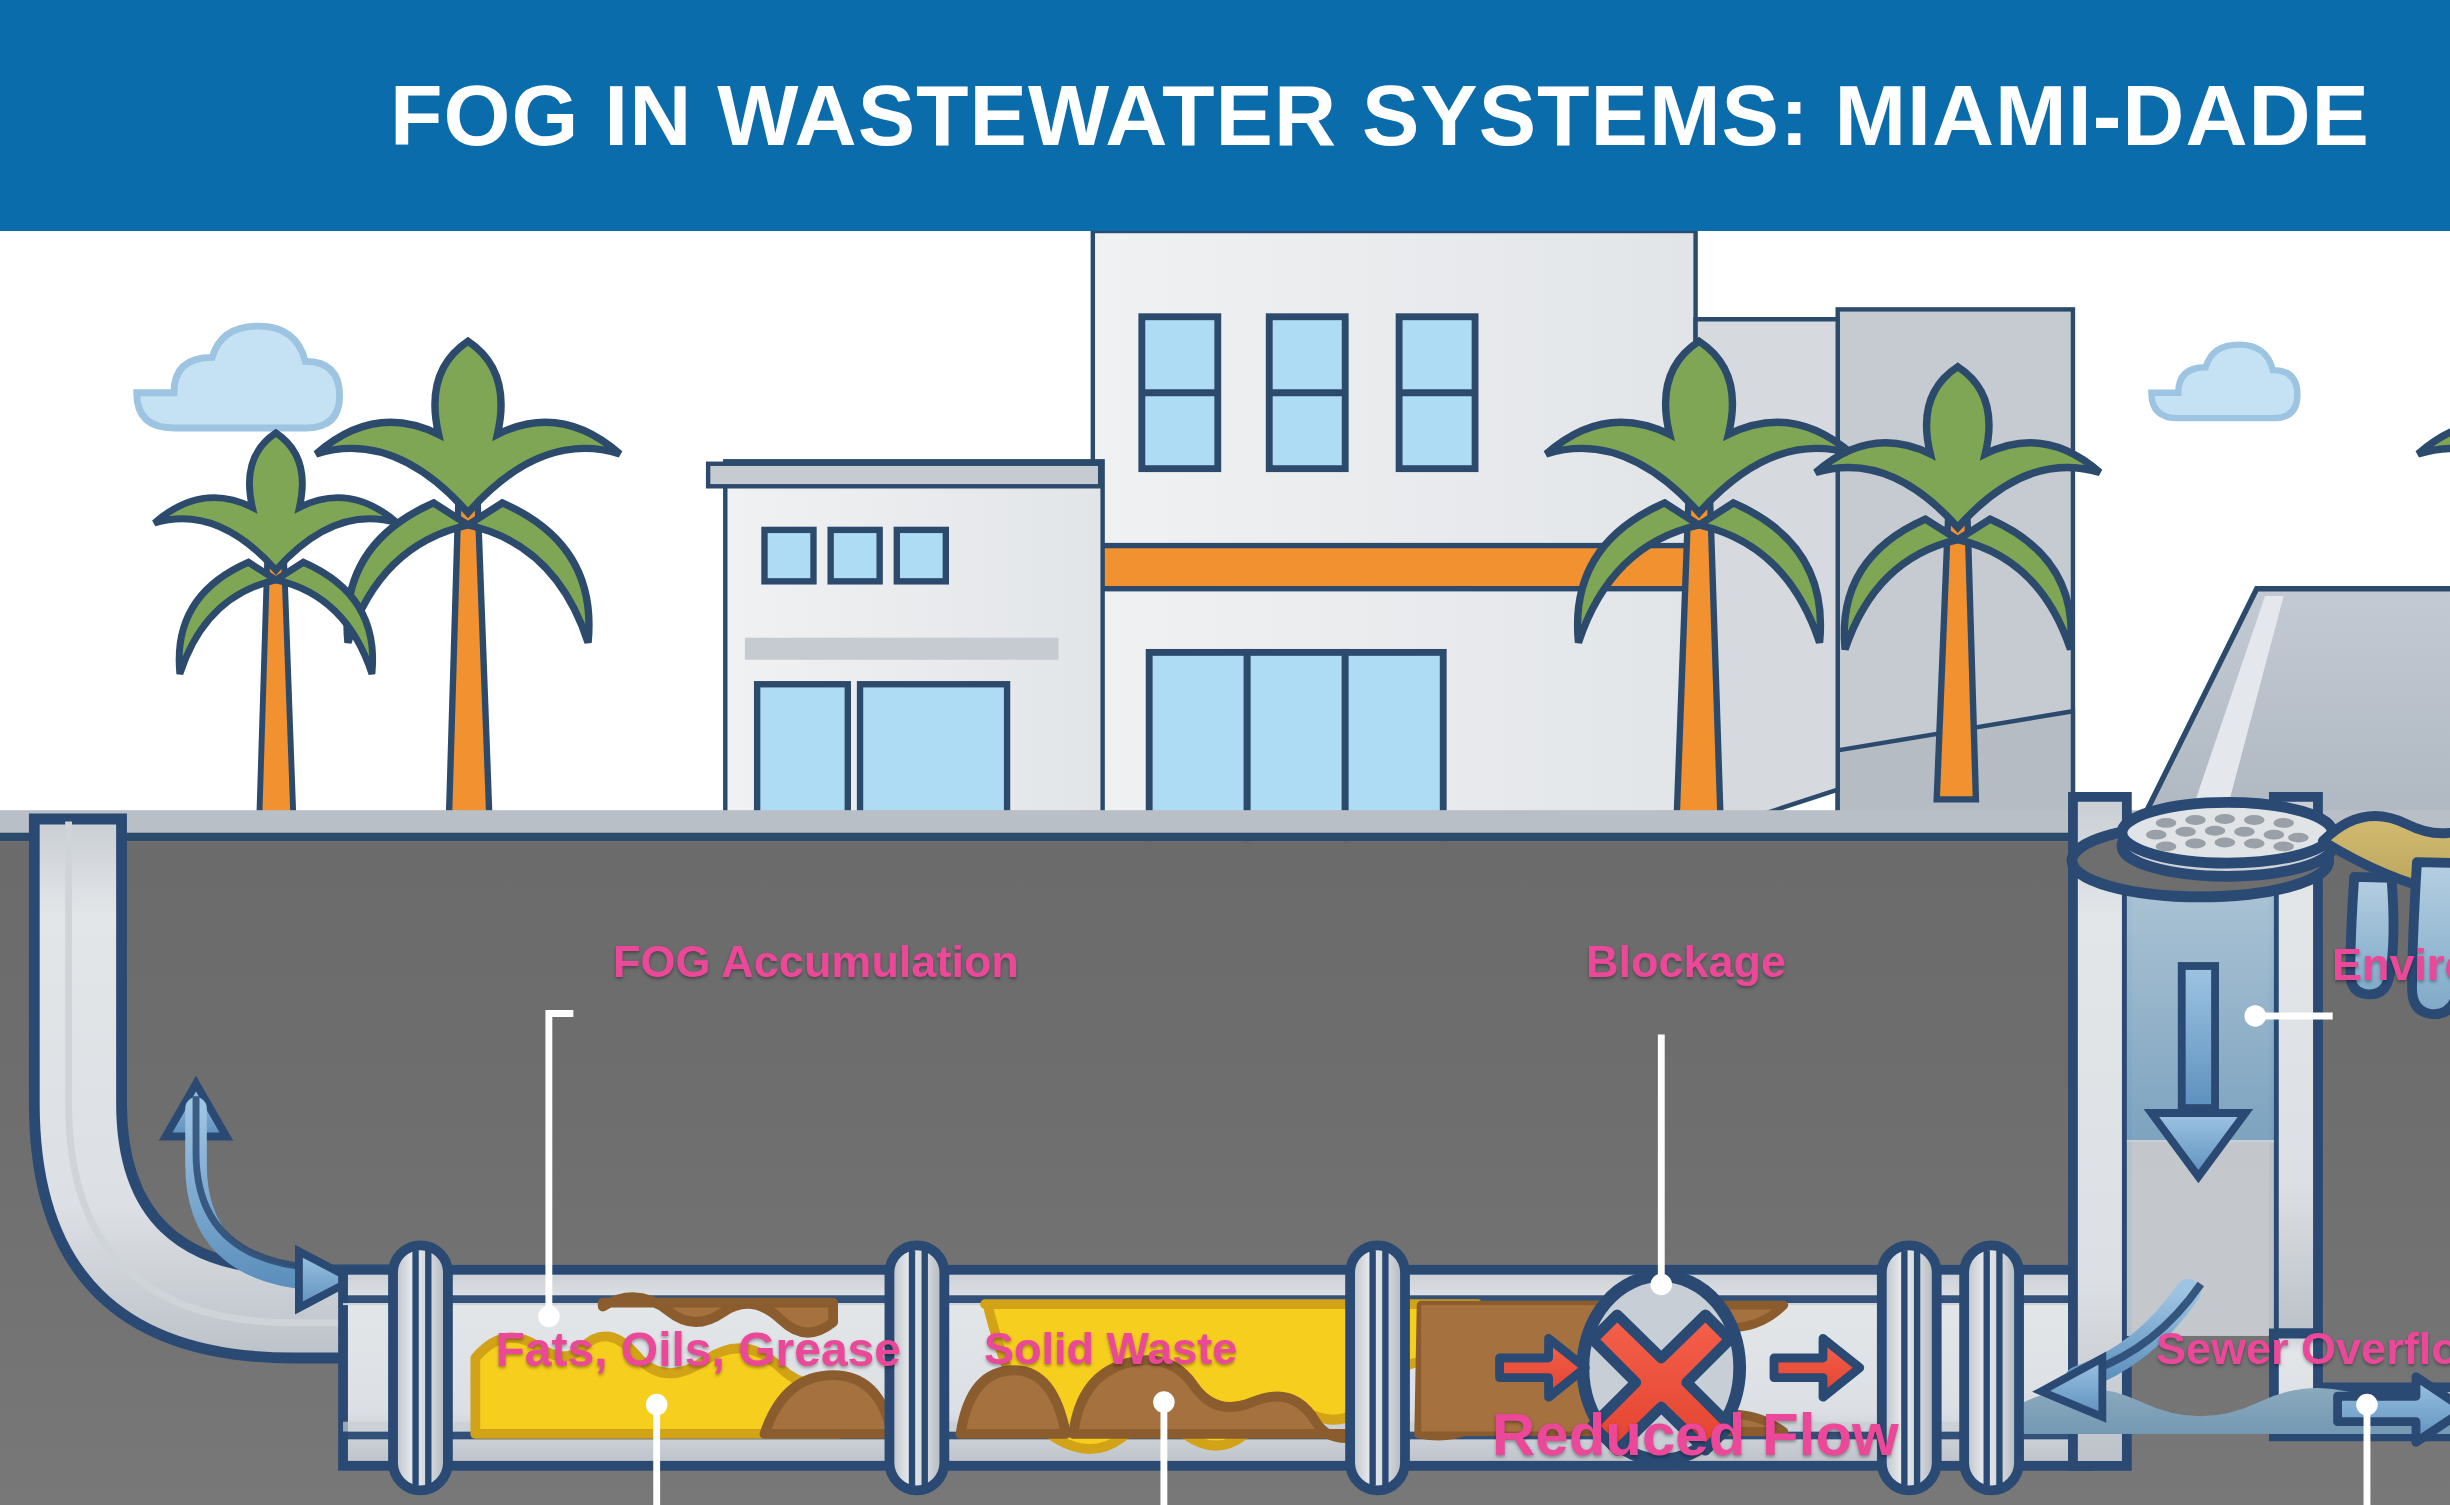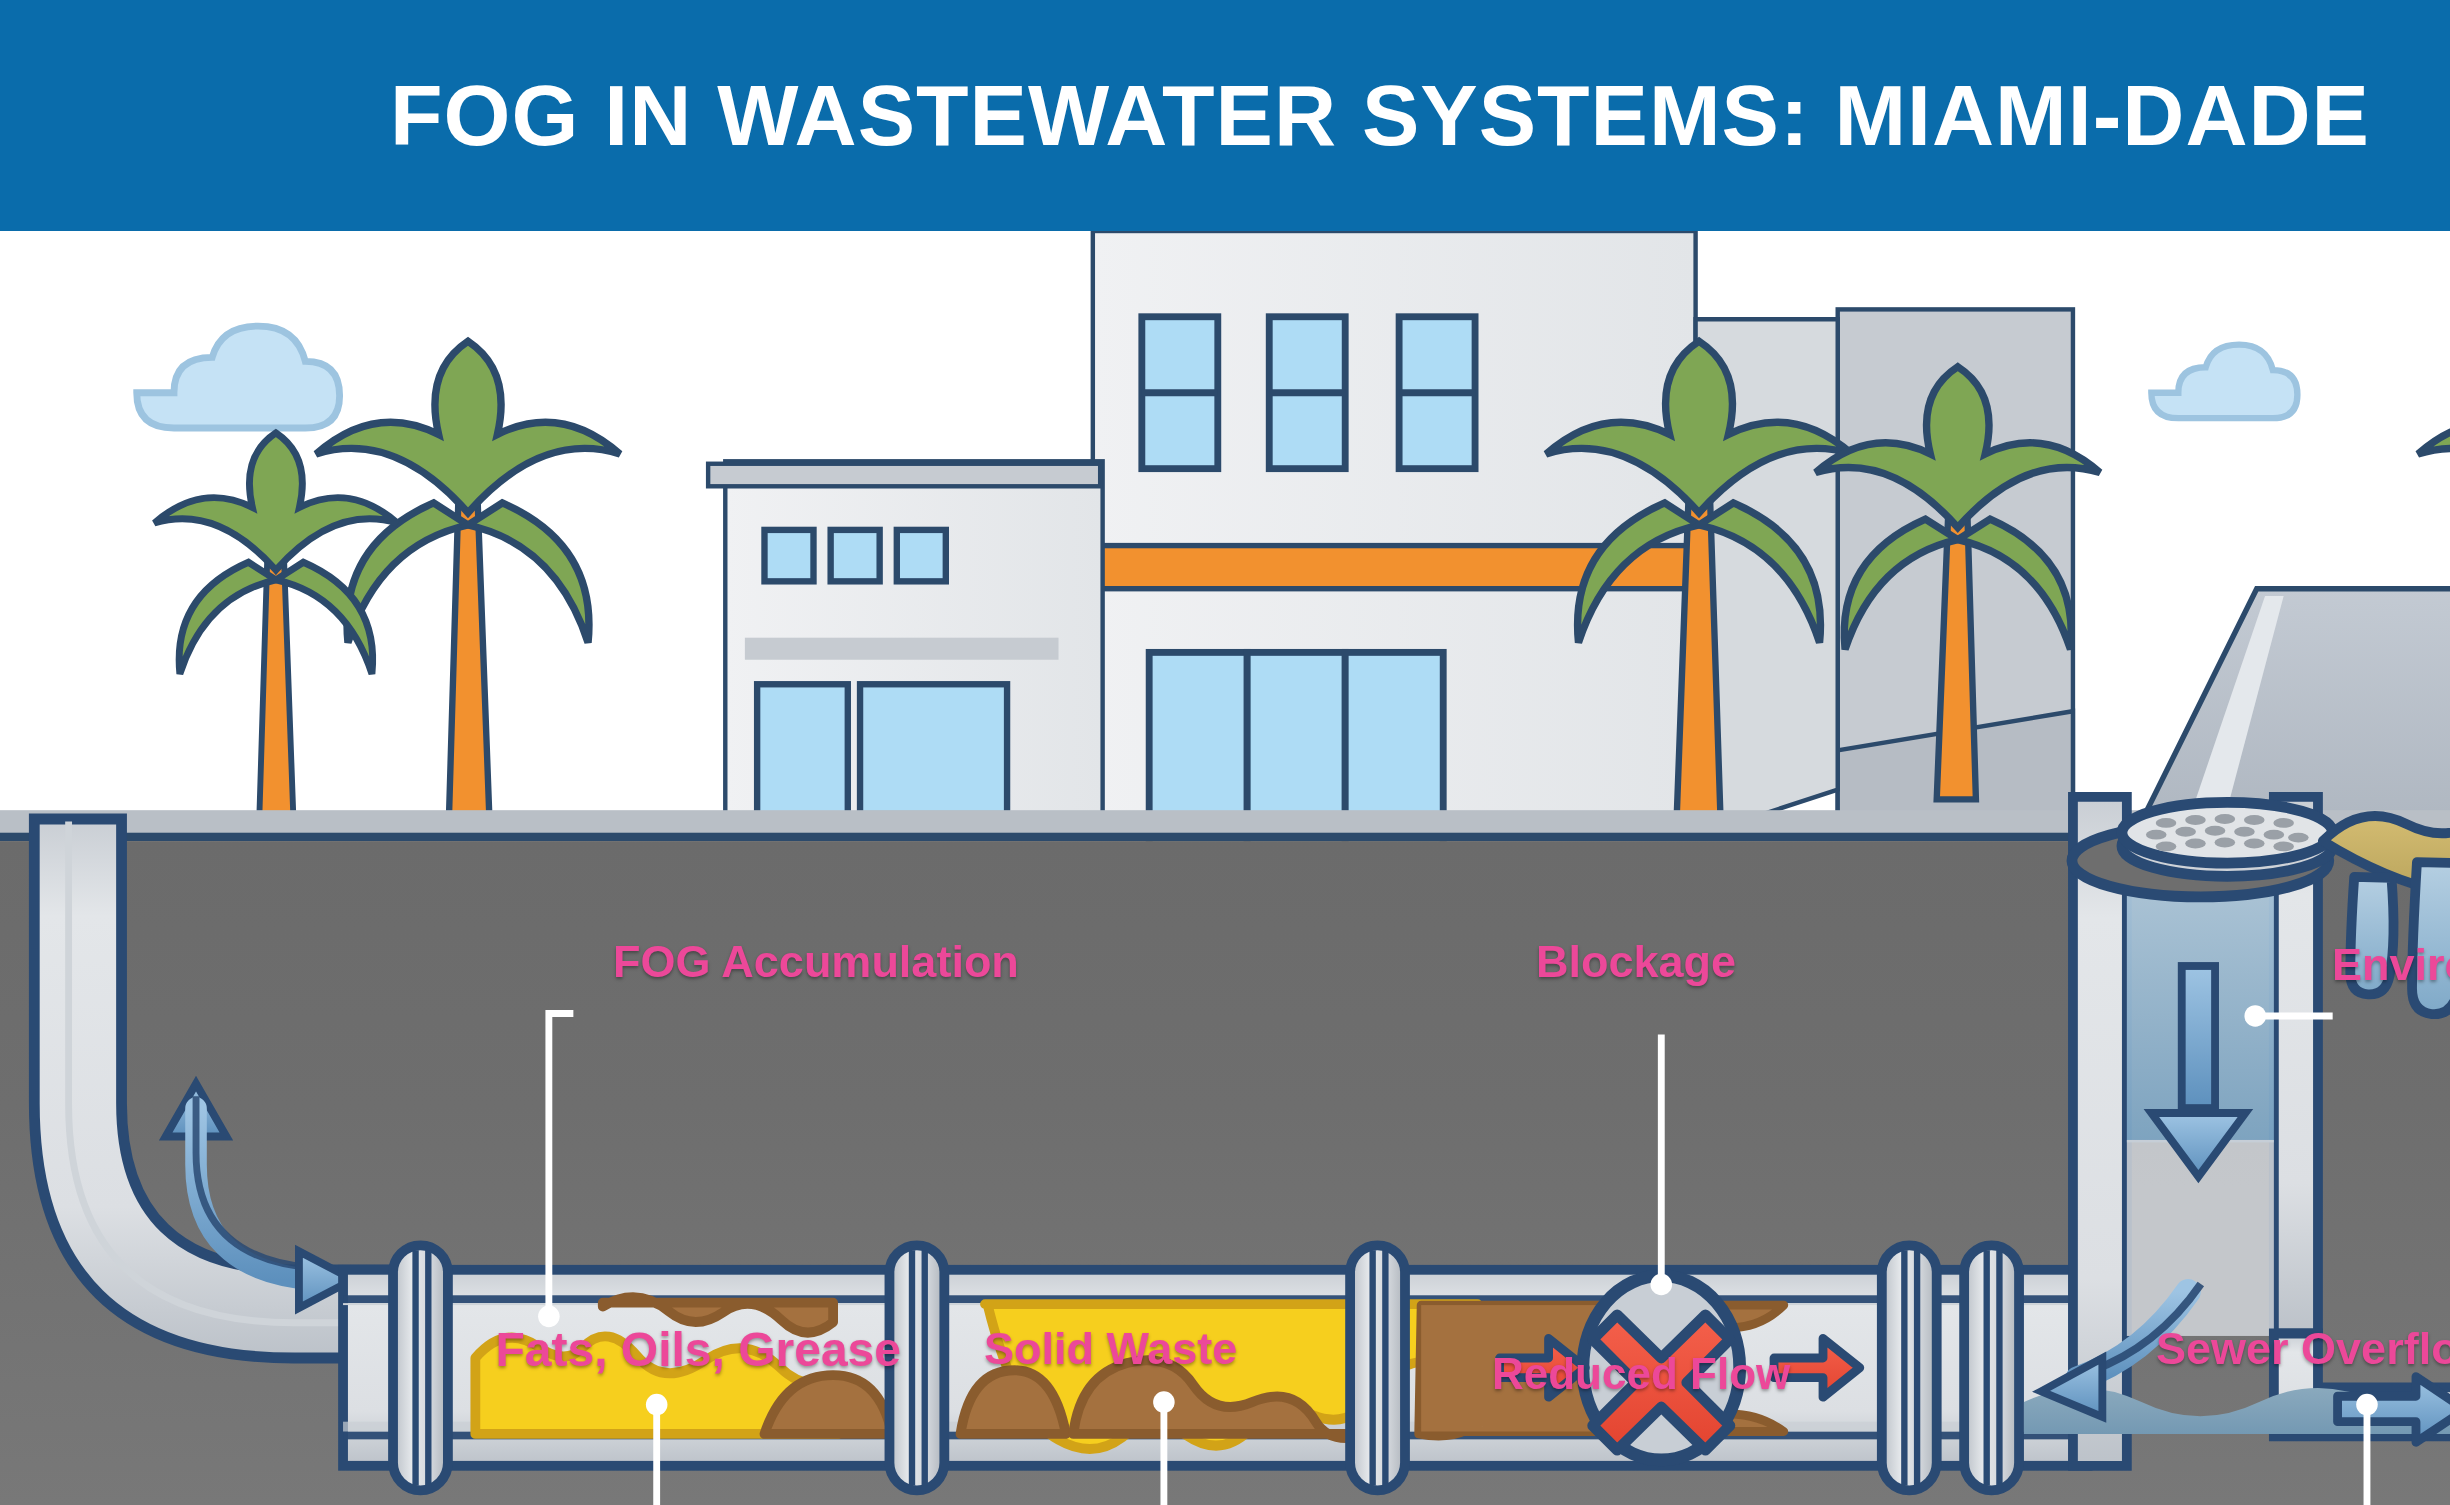--- a/index.html
+++ b/index.html
@@ -373,37 +373,37 @@
       <path d="M4830 2400 L4830 2680"></path>
       <circle cx="4830" cy="2395" r="22" fill="#ffffff" stroke="none"></circle>
     </g>
 
   </svg>
 
   <div class="lbl" style="left:613px;top:938px;font-size:45px;">
     <span>FOG Accumulation</span>
   </div>
 
-  <div class="lbl" style="left:1536px;top:938px;font-size:45px;">
+  <div class="lbl" style="left:1586px;top:938px;font-size:45px;">
     <span>Blockage</span>
   </div>
 
   <div class="lbl" style="left:2332px;top:941px;font-size:45px;">
     <span>Environment</span>
   </div>
 
   <div class="lbl" style="left:411px;top:1325px;font-size:48px;text-align:right;width:490px;">
     <div>Fats, Oils, Grease</div>
   </div>
 
   <div class="lbl" style="left:984px;top:1325px;font-size:45px;">
     <span>Solid Waste</span>
   </div>
 
-  <div class="lbl" style="left:1492px;top:1351px;font-size:44px;text-align:center;">
+  <div class="lbl" style="left:1492px;top:1403px;font-size:60px;text-align:center;">
     <span>Reduced Flow</span>
   </div>
 
   <div class="lbl" style="left:2156px;top:1325px;font-size:45px;">
     <span>Sewer Overflow</span>
   </div>
 
 </div>
 
 

